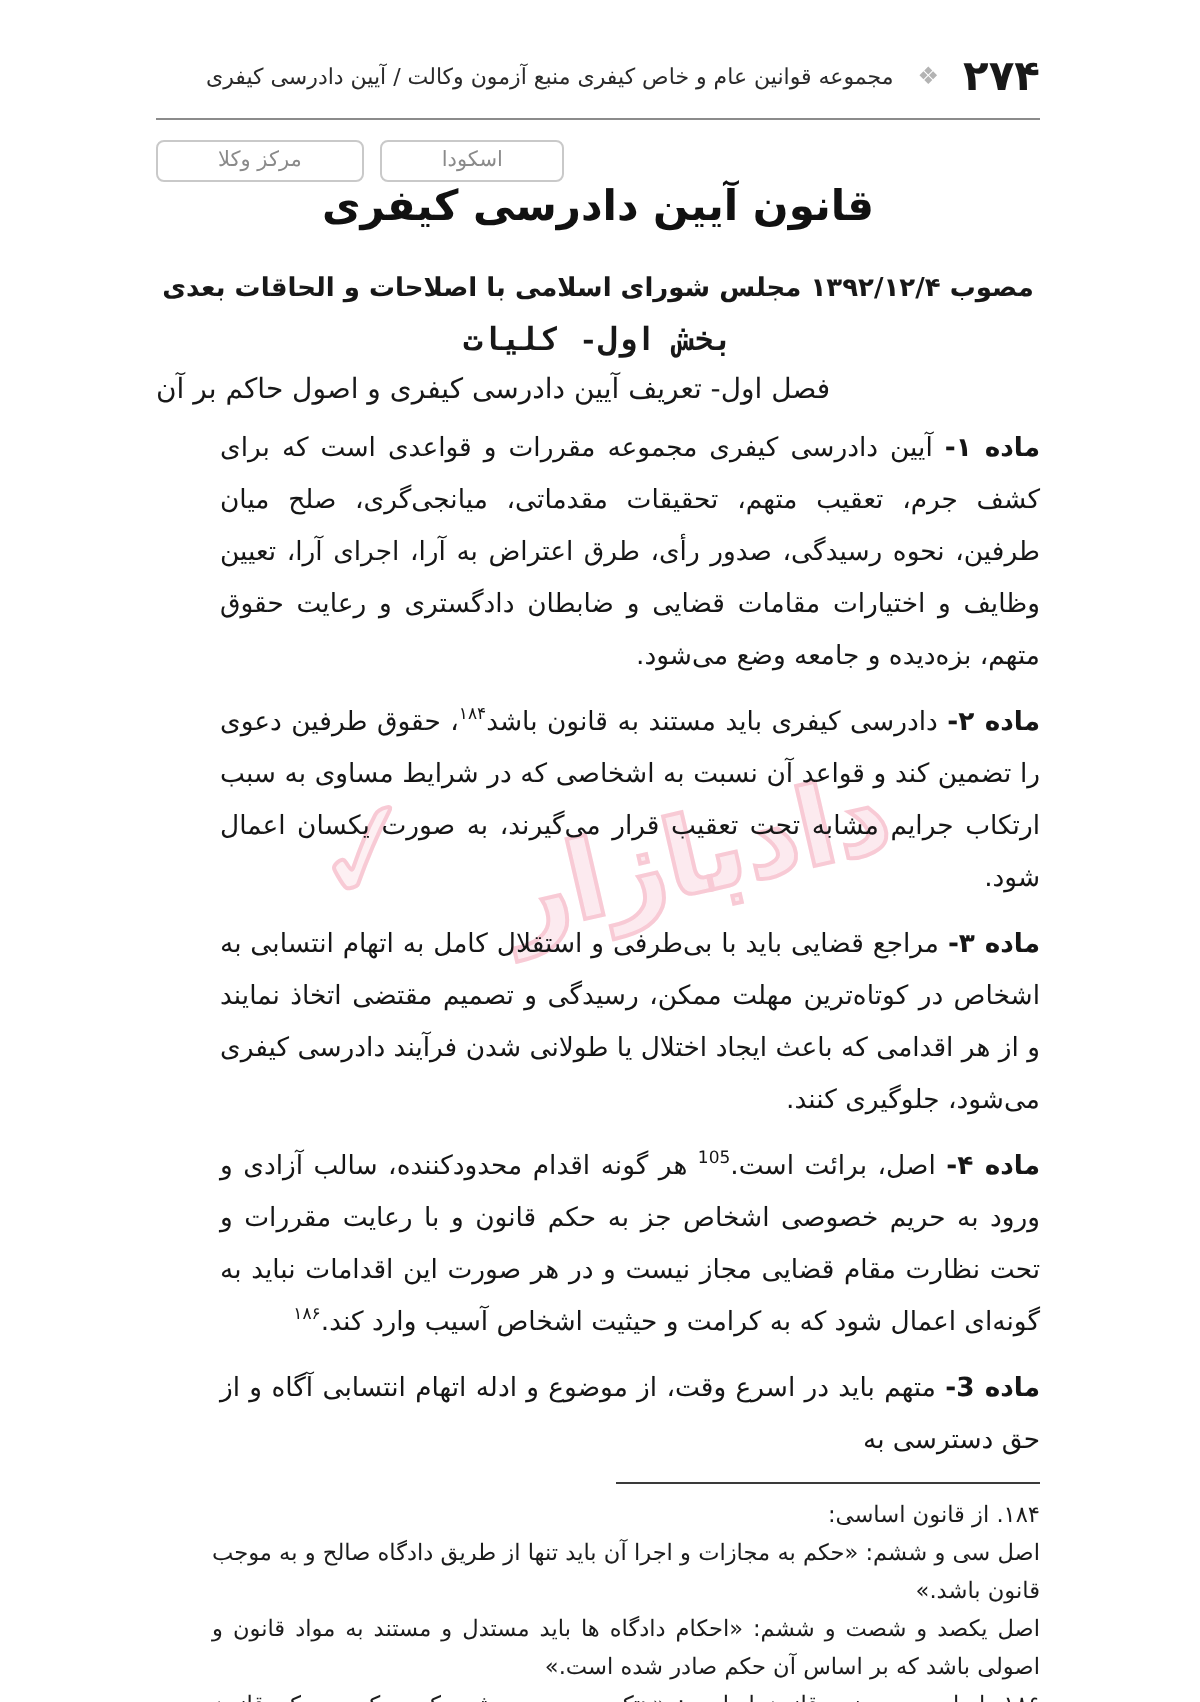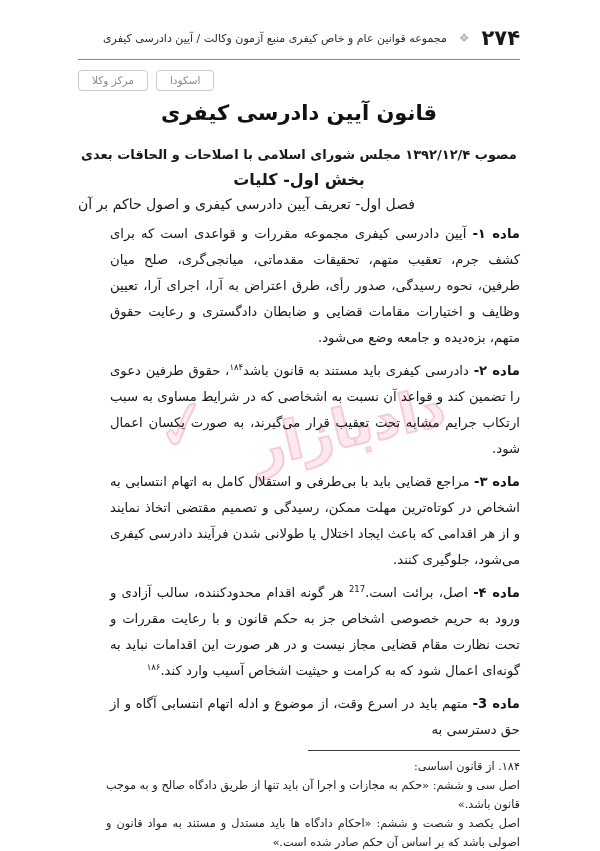--- a/index.html
+++ b/index.html
@@ -17,27 +17,27 @@
   
   .header-row { display:flex; align-items:center; gap:12px; direction:rtl; }
   .page-number { font-weight:bold; font-size:21px; letter-spacing:1px; }
   .ornament { color:#b3b3b3; font-size:12px; line-height:1; }
   .running-title { font-size:11px; color:#2a2a2a; white-space:nowrap; }
   .header-rule { border:none; border-top:1.4px solid #8b8b8b; margin-top:9px; }
   
   .badges { direction:ltr; display:flex; gap:8px; margin-top:10px; }
   .badge {
     border:1px solid #c9c9c9; border-radius:4px;
-    color:#8a8a8a; font-size:10.5px; padding:4px 13px;
+    color:#8a8a8a; font-size:10.5px; padding:4px 30px;
     background:#fff; line-height:1; cursor:pointer;
   }
   
-  .doc-title { text-align:center; font-weight:bold; font-size:21px; margin-top:10px; color:#111; }
+  .doc-title { text-align:center; font-weight:bold; font-size:21px; color:#111; }
   .doc-subtitle { text-align:center; font-weight:bold; font-size:13px; margin-top:22px; }
-  .section-heading { text-align:center; font-weight:bold; font-size:16px; margin-top:8px; }
+  .section-heading { text-align:center; font-weight:bold; font-size:16px; margin-top:8px;font-family:Liberation Mono, monospace; }
   .chapter-heading { text-align:left; font-weight:normal; font-size:14px; margin-top:7px; }
   
   .articles { margin-top:9px; position:relative; z-index:1;margin-left:32px; }
   .article {
     font-size:13.2px; line-height:26px; text-align:justify;
     margin-bottom:7px; color:#161616;
   }
   .article b { font-weight:bold; }
   .article sup { font-size:8.5px; line-height:0; }
   
@@ -85,21 +85,21 @@
 
   <h1 class="doc-title">قانون آیین دادرسی کیفری</h1>
   <div class="doc-subtitle">مصوب ۱۳۹۲/۱۲/۴ مجلس شورای اسلامی با اصلاحات و الحاقات بعدی</div>
   <div class="section-heading">بخش اول- کلیات</div>
   <div class="chapter-heading">فصل اول- تعریف آیین دادرسی کیفری و اصول حاکم بر آن</div>
 
   <div class="articles">
       <p class="article"><b>ماده ۱-</b> آیین دادرسی کیفری مجموعه مقررات و قواعدی است که برای کشف جرم، تعقیب متهم، تحقیقات مقدماتی، میانجی‌گری، صلح میان طرفین، نحوه رسیدگی، صدور رأی، طرق اعتراض به آرا، اجرای آرا، تعیین وظایف و اختیارات مقامات قضایی و ضابطان دادگستری و رعایت حقوق متهم، بزه‌دیده و جامعه وضع می‌شود.</p>
       <p class="article"><b>ماده ۲-</b> دادرسی کیفری باید مستند به قانون باشد<sup>۱۸۴</sup>، حقوق طرفین دعوی را تضمین کند و قواعد آن نسبت به اشخاصی که در شرایط مساوی به سبب ارتکاب جرایم مشابه تحت تعقیب قرار می‌گیرند، به صورت یکسان اعمال شود.</p>
       <p class="article"><b>ماده ۳-</b> مراجع قضایی باید با بی‌طرفی و استقلال کامل به اتهام انتسابی به اشخاص در کوتاه‌ترین مهلت ممکن، رسیدگی و تصمیم مقتضی اتخاذ نمایند و از هر اقدامی که باعث ایجاد اختلال یا طولانی شدن فرآیند دادرسی کیفری می‌شود، جلوگیری کنند.</p>
-      <p class="article"><b>ماده ۴-</b> اصل، برائت است.<sup>217</sup> هر گونه اقدام محدودکننده، سالب آزادی و ورود به حریم خصوصی اشخاص جز به حکم قانون و با رعایت مقررات و تحت نظارت مقام قضایی مجاز نیست و در هر صورت این اقدامات نباید به گونه‌ای اعمال شود که به کرامت و حیثیت اشخاص آسیب وارد کند.<sup>۱۸۶</sup></p>
+      <p class="article"><b>ماده ۴-</b> اصل، برائت است.<sup>105</sup> هر گونه اقدام محدودکننده، سالب آزادی و ورود به حریم خصوصی اشخاص جز به حکم قانون و با رعایت مقررات و تحت نظارت مقام قضایی مجاز نیست و در هر صورت این اقدامات نباید به گونه‌ای اعمال شود که به کرامت و حیثیت اشخاص آسیب وارد کند.<sup>۱۸۶</sup></p>
       <p class="article"><b>ماده 3-</b> متهم باید در اسرع وقت، از موضوع و ادله اتهام انتسابی آگاه و از حق دسترسی به</p>
     </div>
 
   <div class="watermark">
     <span class="watermark-symbol">✓</span>
     <span class="watermark-text">دادبازار</span>
   </div>
 
   <hr class="footnote-rule">
   <div class="footnotes">

